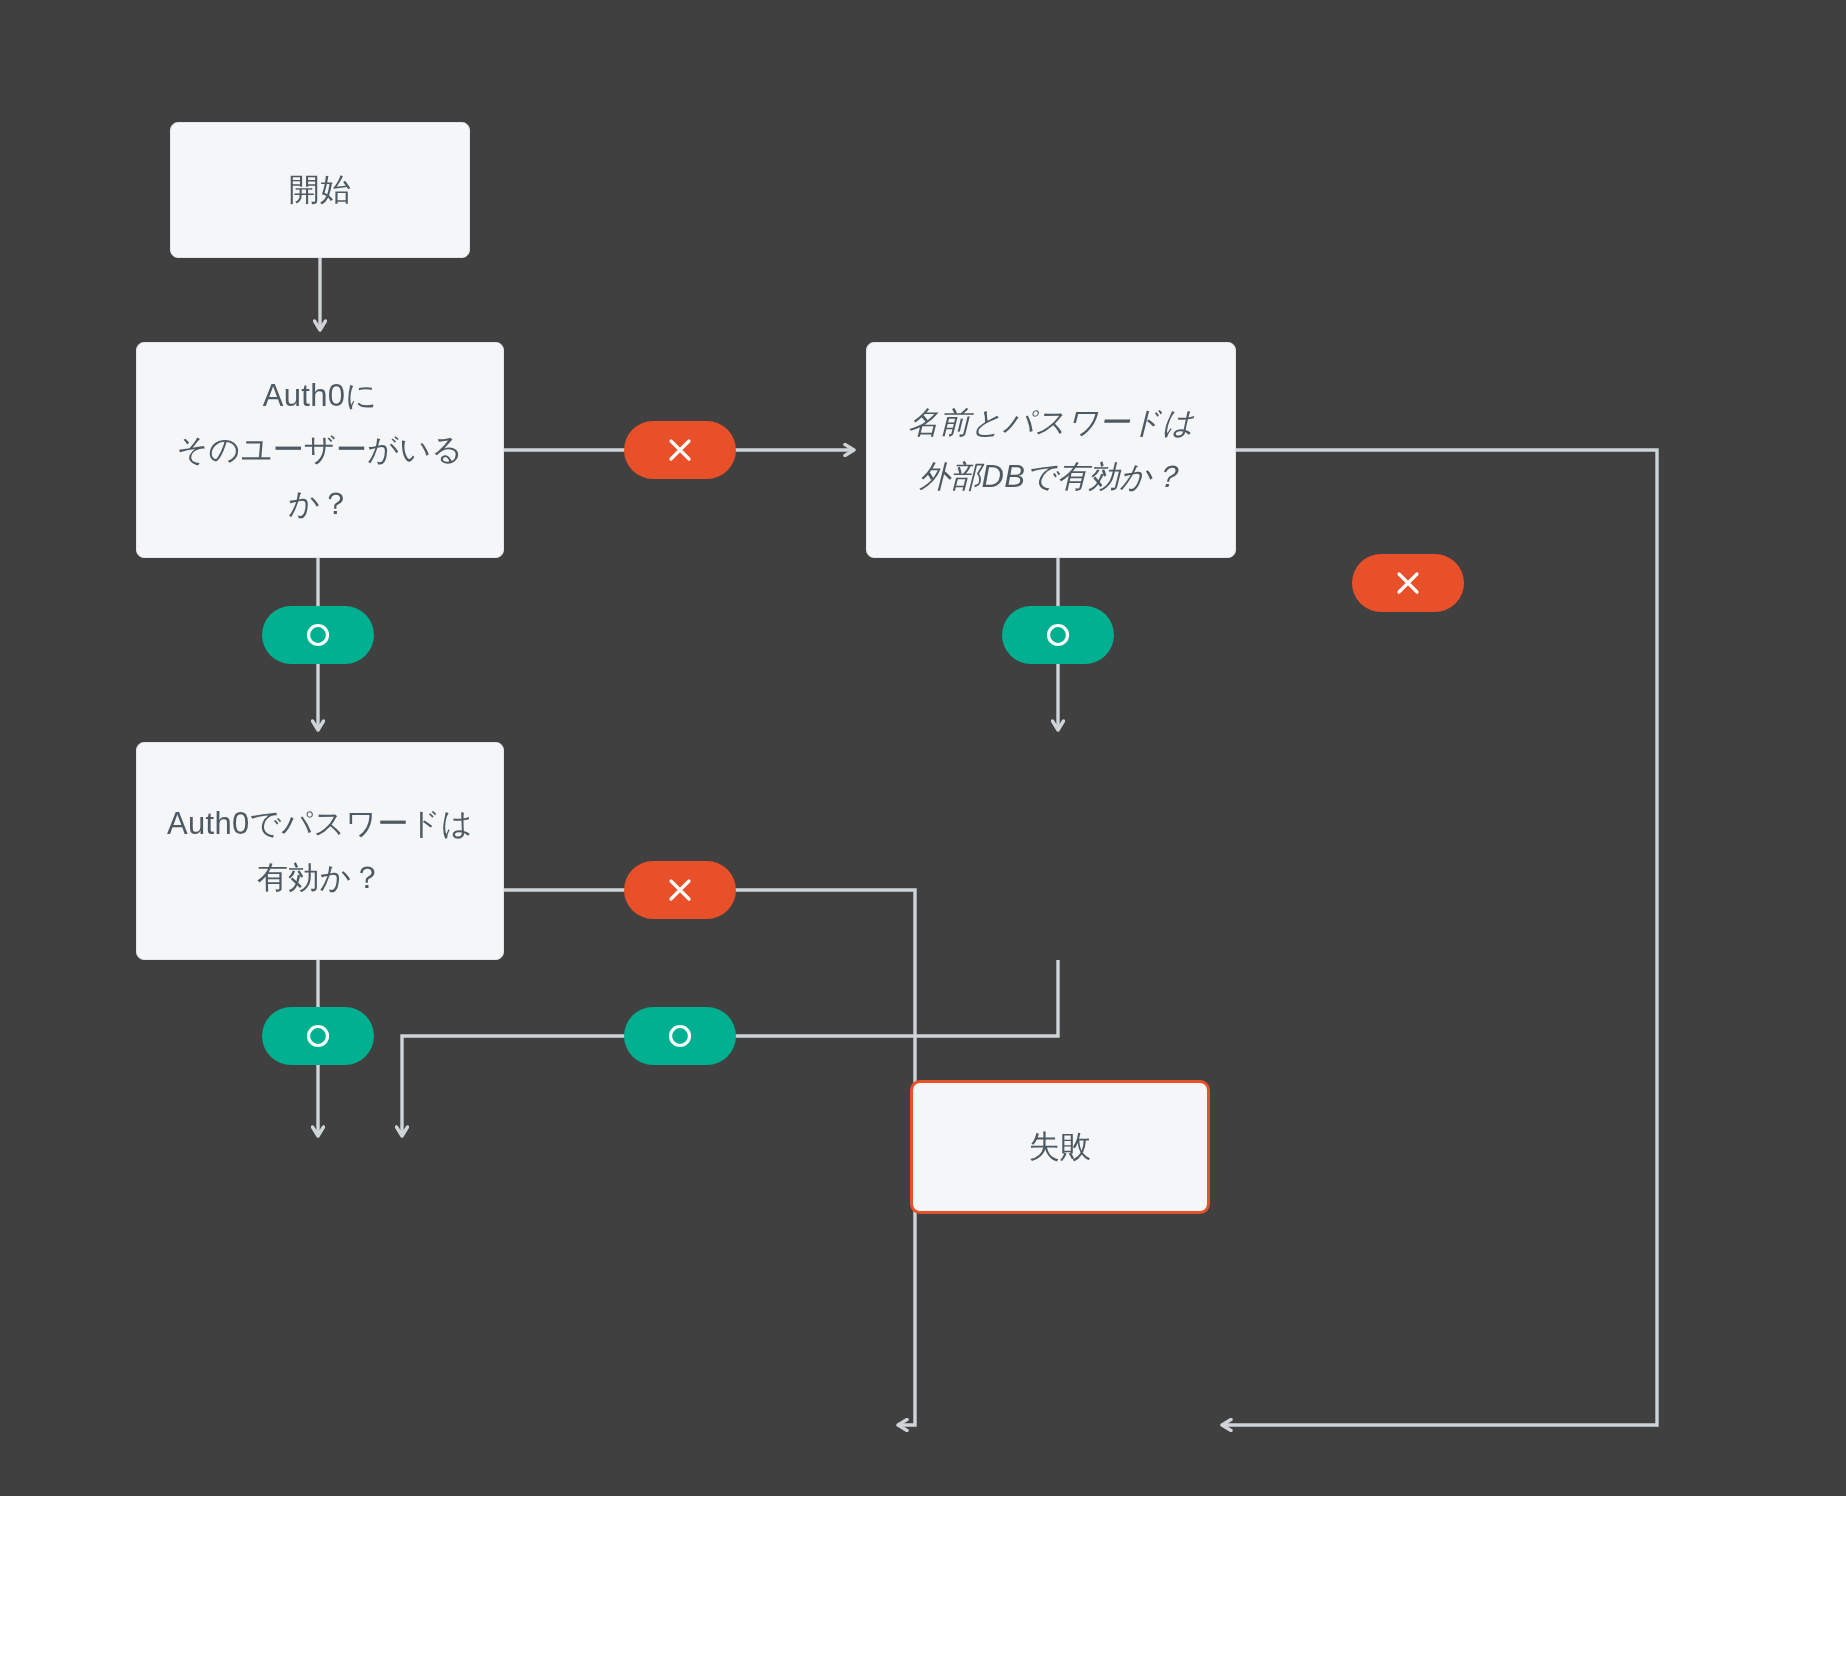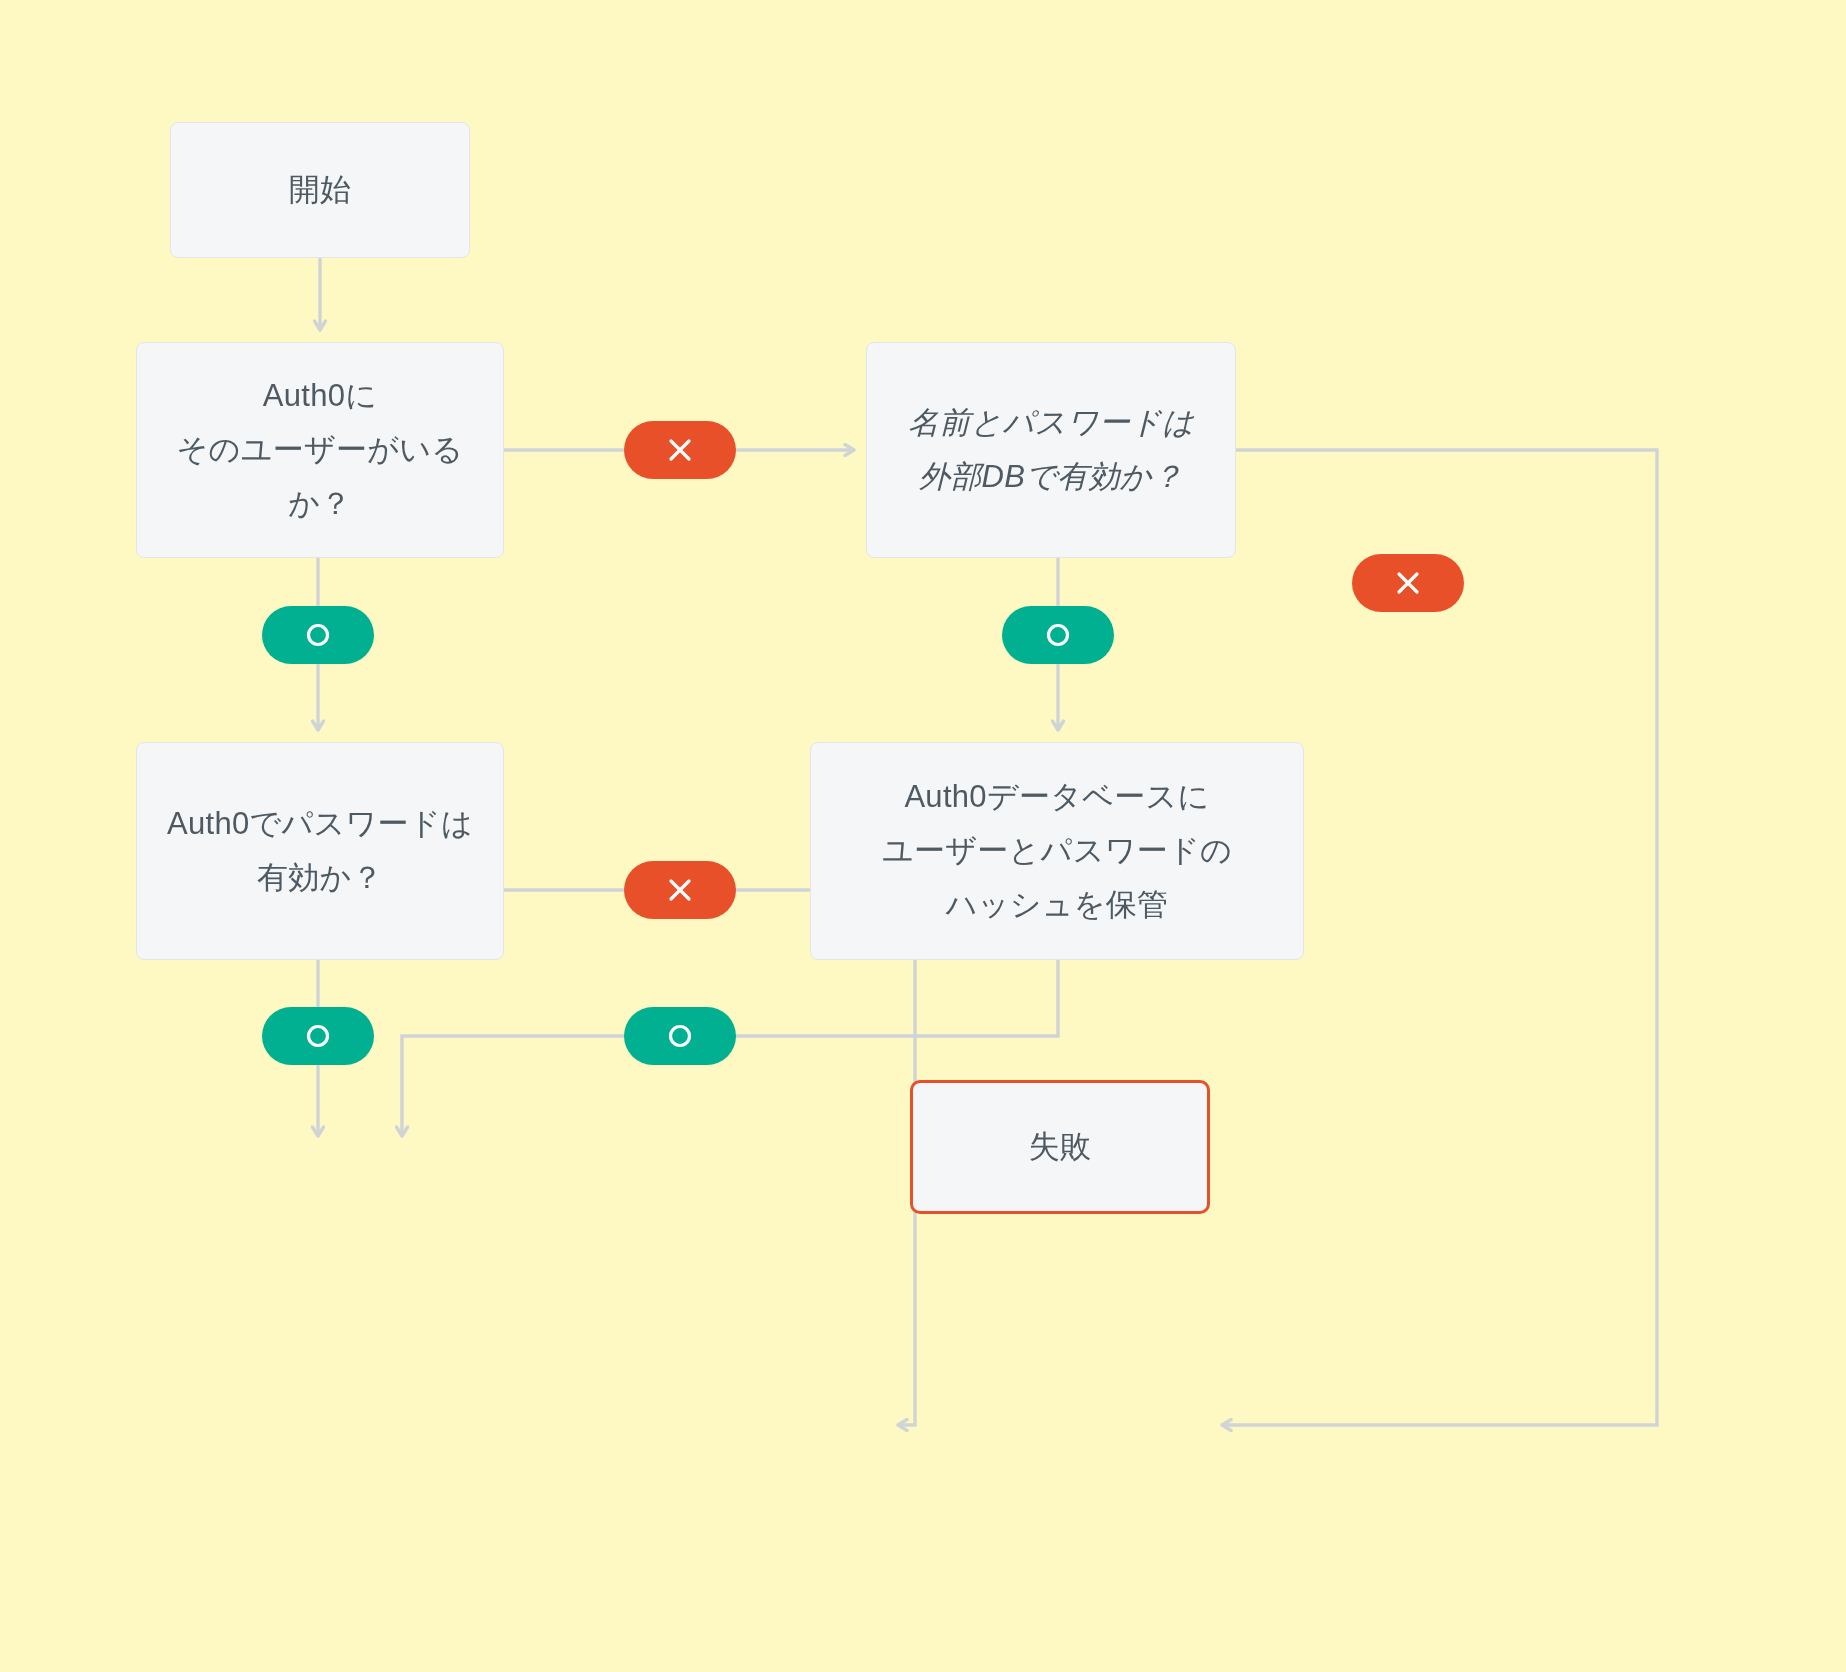--- a/index.html
+++ b/index.html
@@ -6,22 +6,22 @@
     margin: 0;
     padding: 0;
     background: #ffffff;
   }
   body {
     font-family: "Liberation Sans", "DejaVu Sans", sans-serif;
   }
   #canvas {
     position: relative;
     width: 1846px;
-    height: 1672px;
-    background: #fef9c3;
+    height: 1496px;
+    background: #404040;
     overflow: hidden;
   }
   svg.edges {
     position: absolute;
     left: 0;
     top: 0;
     width: 1846px;
     height: 1672px;
     pointer-events: none;
   }
@@ -116,25 +116,20 @@
   <div class="node" style="left:866px; top:342px; width:370px; height:216px;font-style:italic;">
     <span class="node-label">名前とパスワードは
 外部DBで有効か？</span>
   </div>
 
   <div class="node" style="left:136px; top:742px; width:368px; height:218px;">
     <span class="node-label">Auth0でパスワードは
 有効か？</span>
   </div>
 
-  <div class="node" style="left:810px; top:742px; width:494px; height:218px;">
-    <span class="node-label">Auth0データベースに
-ユーザーとパスワードの
-ハッシュを保管</span>
-  </div>
 
 
   <div class="node failure" style="left:910px; top:1080px; width:300px; height:134px;">
     <span class="node-label">失敗</span>
   </div>
 
   <div class="badge no" style="left:624px; top:421px;">
     <svg width="34" height="34" viewBox="0 0 34 34">
       <path d="M 8 8 L 26 26 M 26 8 L 8 26" stroke="#ffffff" stroke-width="3.2" fill="none" stroke-linecap="round"></path>
     </svg>

